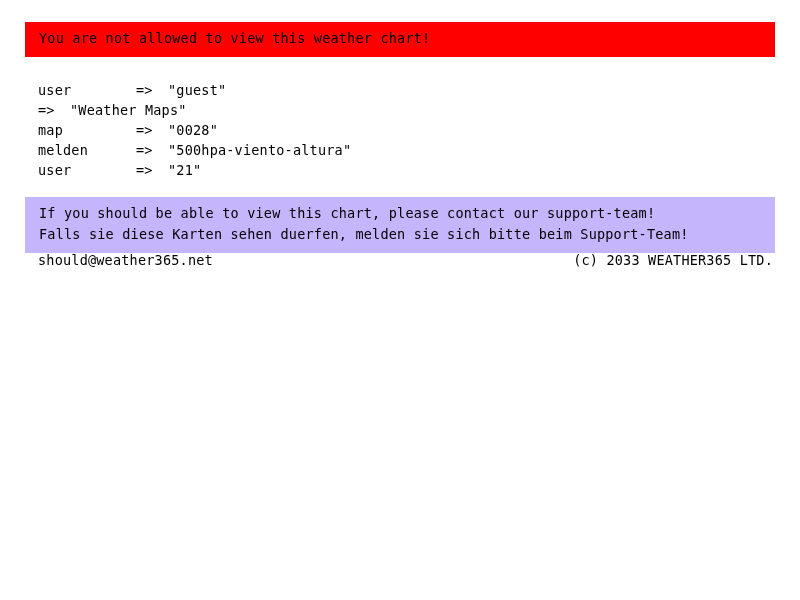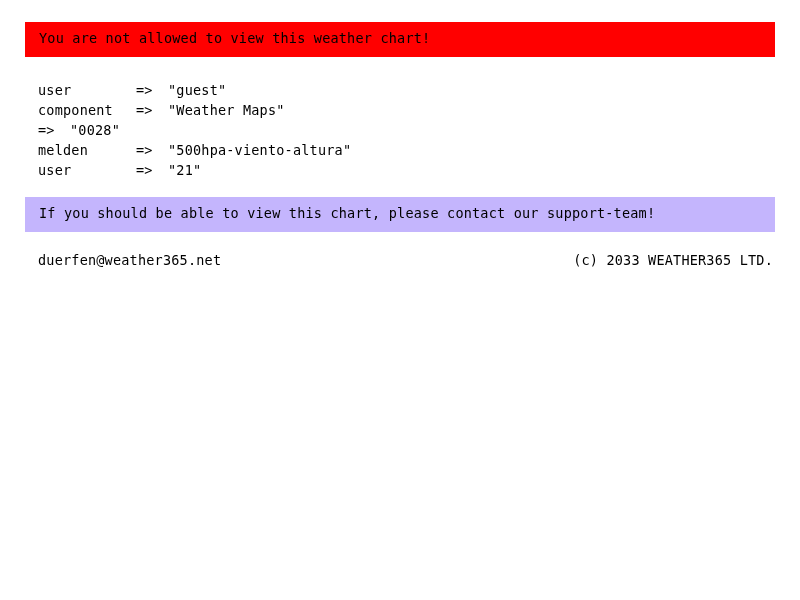--- a/index.html
+++ b/index.html
@@ -85,42 +85,43 @@
     <div class="banner-line">You are not allowed to view this weather chart!</div>
   </div>
 
   <div class="params">
     <div class="param-row">
       <span class="param-key">user</span>
       <span class="param-arrow">=&gt;</span>
       <span class="param-val">"guest"</span>
     </div>
     <div class="param-row">
-      <span class="param-key">component</span>
       <span class="param-arrow">=&gt;</span>
       <span class="param-val">"Weather Maps"</span>
     </div>
     <div class="param-row">
+      <span class="param-key">map</span>
       <span class="param-arrow">=&gt;</span>
       <span class="param-val">"0028"</span>
     </div>
     <div class="param-row">
       <span class="param-key">melden</span>
       <span class="param-arrow">=&gt;</span>
       <span class="param-val">"500hpa-viento-altura"</span>
     </div>
     <div class="param-row">
       <span class="param-key">user</span>
       <span class="param-arrow">=&gt;</span>
       <span class="param-val">"21"</span>
     </div>
   </div>
 
   <div class="banner banner-info">
     <div class="banner-line">If you should be able to view this chart, please contact our support-team!</div>
+    <div class="banner-line">Falls sie diese Karten sehen duerfen, melden sie sich bitte beim Support-Team!</div>
   </div>
 
   <div class="footer">
-    <span>duerfen@weather365.net</span>
+    <span>should@weather365.net</span>
     <span>(c) 2033 WEATHER365 LTD.</span>
   </div>
 
 </div>
 
 </body></html>

